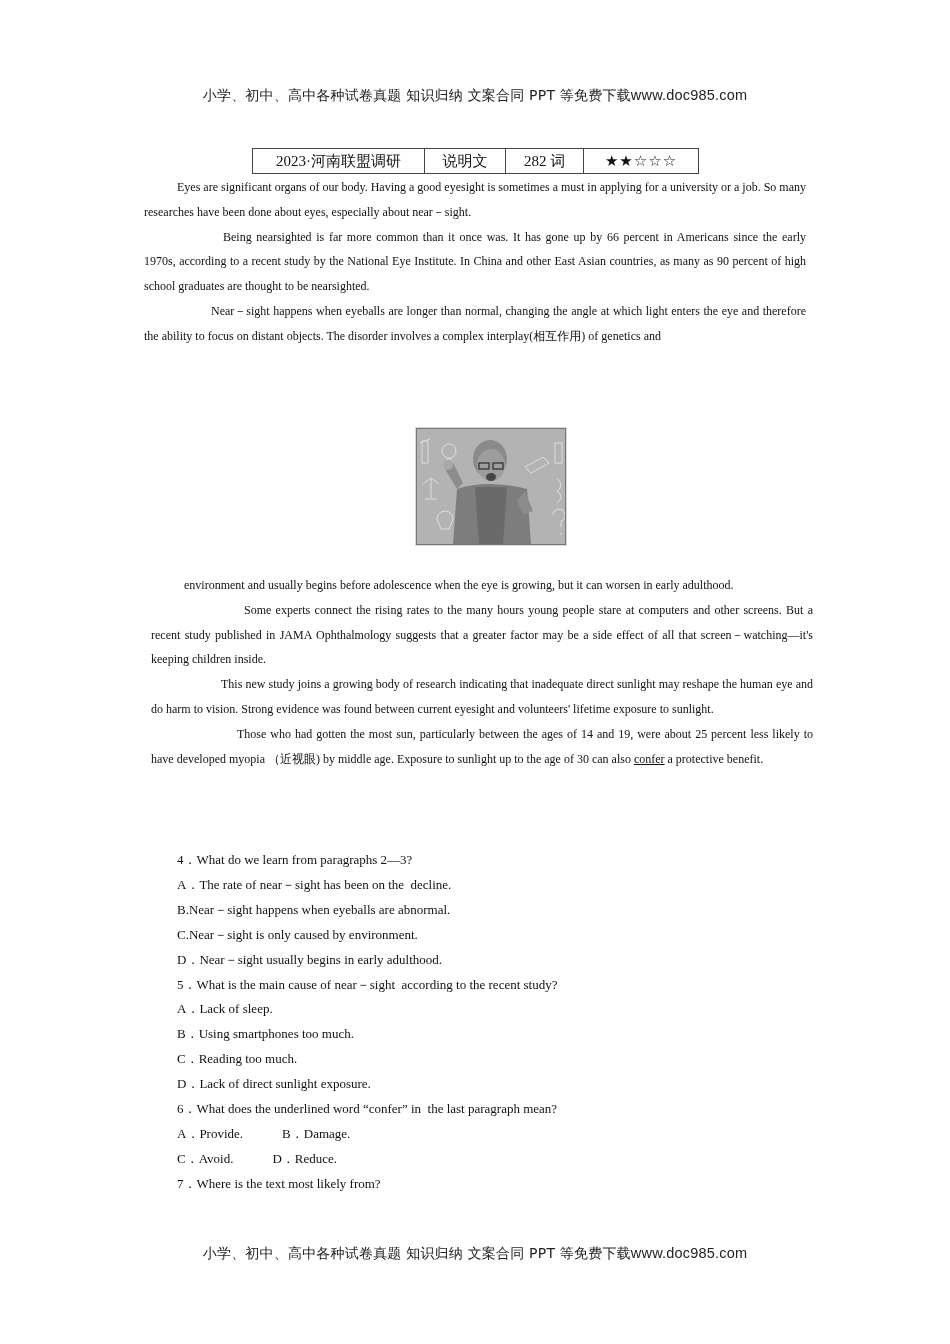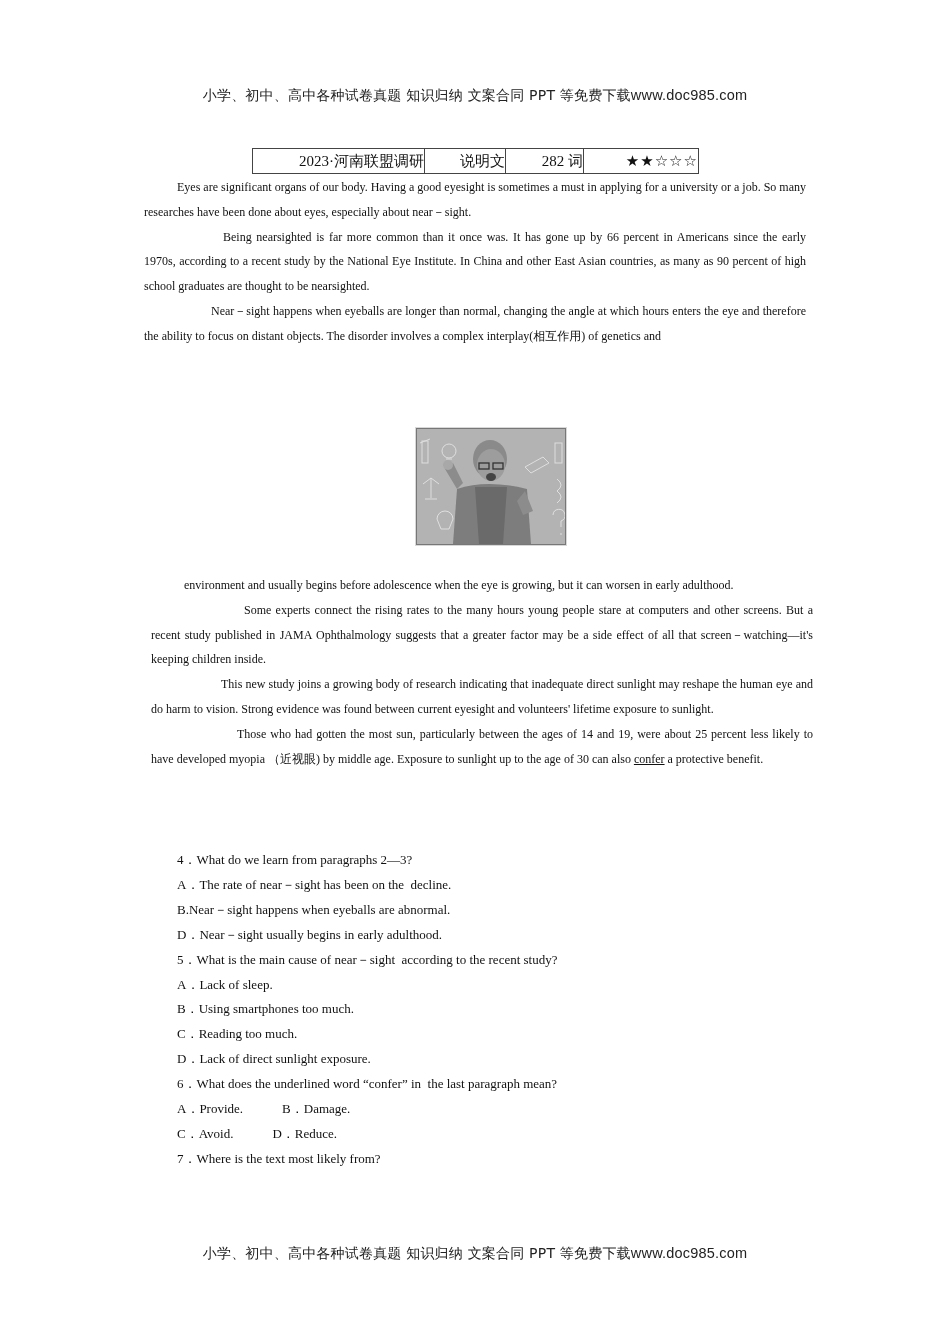--- a/index.html
+++ b/index.html
@@ -35,21 +35,21 @@
     left: 252px;
     top: 148px;
     border-collapse: collapse;
     font-size: 15px;
     font-family: "Liberation Serif", "DejaVu Serif", serif;
   }
   .info-table td {
     border: 1px solid #444;
     height: 24px;
     padding: 0;
-    text-align: right;
+    text-align: center;
     vertical-align: middle;
   }
   .info-table td.c1 { width: 171px; }
   .info-table td.c2 { width: 80px; }
   .info-table td.c3 { width: 77px; }
   .info-table td.c4 { width: 114px; letter-spacing: 1px; }
 
   .text-block {
     position: absolute;
     left: 144px;
@@ -105,21 +105,21 @@
     <td class="c2">说明文</td>
     <td class="c3">282 词</td>
     <td class="c4">★★☆☆☆</td>
   </tr>
 </tbody>
   </table>
 
 <div class="text-block" style="top:175px;">
   <p class="ind1">Eyes are significant organs of our body. Having a good eyesight is sometimes a must in applying for a university or a job. So many researches have been done about eyes, especially about near－sight.</p>
   <p class="ind2">Being nearsighted is far more common than it once was. It has gone up by 66 percent in Americans since the early 1970s, according to a recent study by the National Eye Institute. In China and other East Asian countries, as many as 90 percent of high school graduates are thought to be nearsighted.</p>
-  <p class="ind3">Near－sight happens when eyeballs are longer than normal, changing the angle at which hours enters the eye and therefore the ability to focus on distant objects. The disorder involves a complex interplay(相互作用) of genetics and</p>
+  <p class="ind3">Near－sight happens when eyeballs are longer than normal, changing the angle at which light enters the eye and therefore the ability to focus on distant objects. The disorder involves a complex interplay(相互作用) of genetics and</p>
 </div>
 
 <div class="article-image" title="boy-with-glasses-illustration">
   <svg width="148" height="115" viewBox="0 0 148 115">
     <rect x="0" y="0" width="148" height="115" fill="#b3b3b3"></rect>
 
     <g stroke="#e6e6e6" stroke-width="1" fill="none" opacity="0.85">
       <rect x="5" y="12" width="6" height="22"></rect>
       <line x1="3" y1="14" x2="13" y2="10"></line>
       <circle cx="32" cy="22" r="7"></circle>
@@ -151,20 +151,21 @@
   <p class="ind4"><span>Some experts connect the rising rates to the many hours young people stare at computers and other screens. But a recent study published in </span><span class="i">JAMA Ophthalmology</span><span> suggests that a greater factor may be a side effect of all that screen－watching—it's keeping children inside.</span></p>
   <p class="ind5">This new study joins a growing body of research indicating that inadequate direct sunlight may reshape the human eye and do harm to vision. Strong evidence was found between current eyesight and volunteers' lifetime exposure to sunlight.</p>
   <p class="ind6"><span>Those who had gotten the most sun, particularly between the ages of 14 and 19, were about 25 percent less likely to have developed myopia （近视眼) by middle age. Exposure to sunlight up to the age of 30 can also </span><span class="u">confer</span><span> a protective benefit.</span></p>
 </div>
 
 <div class="questions">
   <div>
     <div class="q-line">4．What do we learn from paragraphs 2—3?</div>
     <div class="q-line">A．The rate of near－sight has been on the  decline.</div>
     <div class="q-line">B.Near－sight happens when eyeballs are abnormal.</div>
+    <div class="q-line">C.Near－sight is only caused by environment.</div>
     <div class="q-line">D．Near－sight usually begins in early adulthood.</div>
   </div>
   <div>
     <div class="q-line">5．What is the main cause of near－sight  according to the recent study?</div>
     <div class="q-line">A．Lack of sleep.</div>
     <div class="q-line">B．Using smartphones too much.</div>
     <div class="q-line">C．Reading too much.</div>
     <div class="q-line">D．Lack of direct sunlight exposure.</div>
   </div>
   <div>

